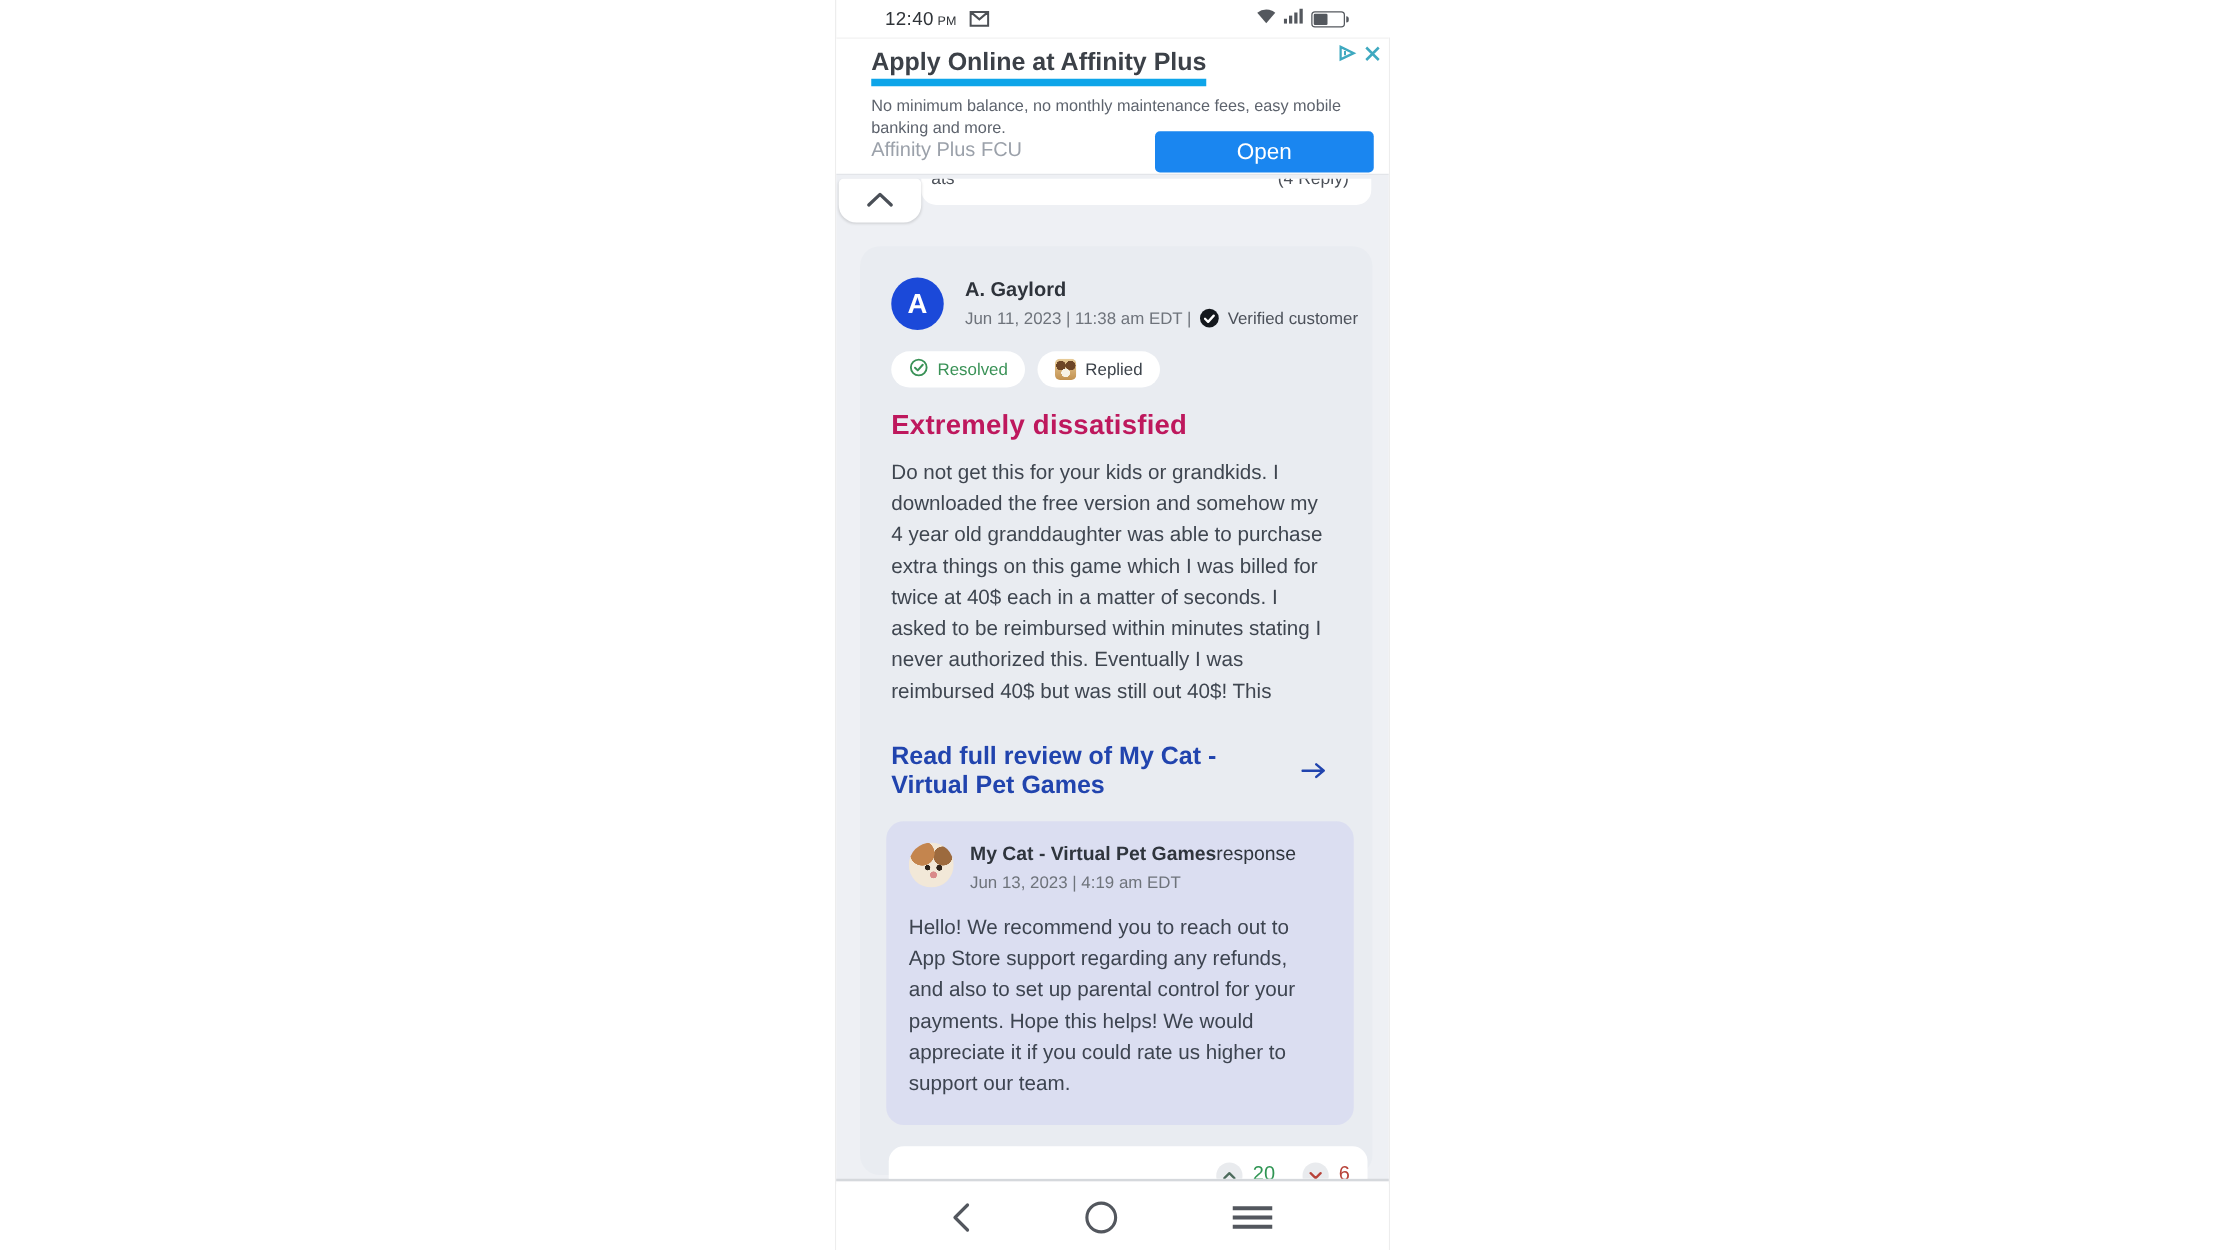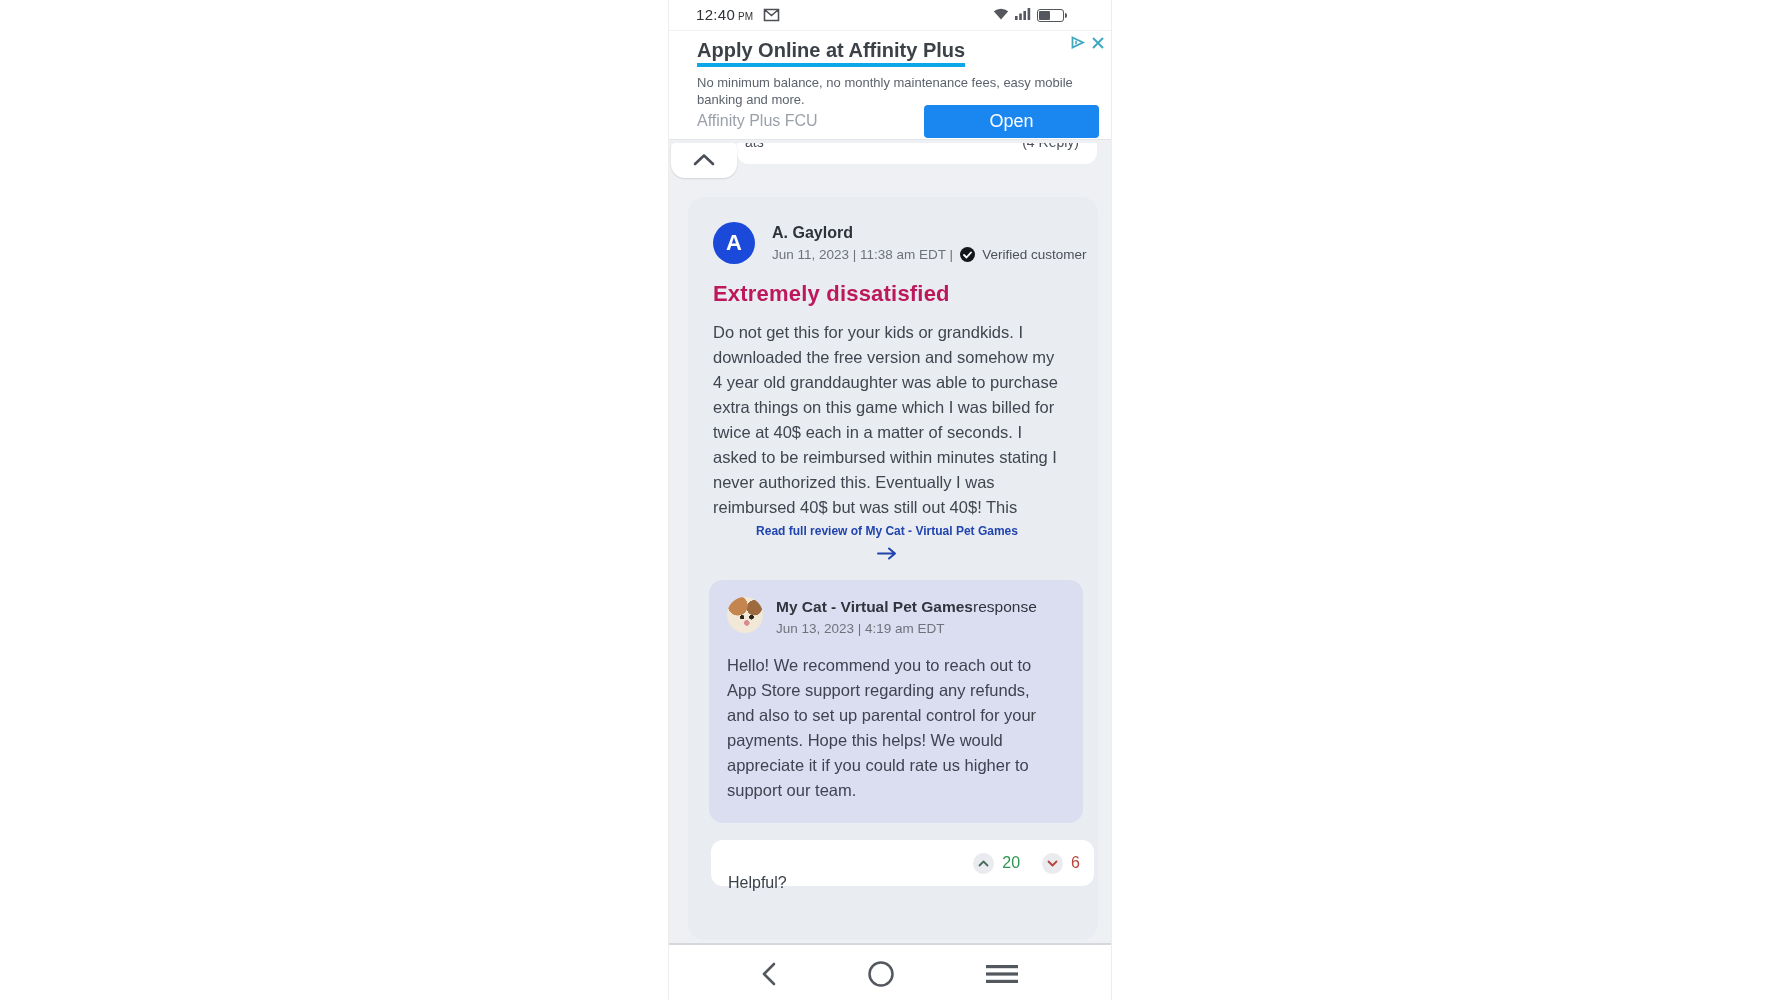--- a/index.html
+++ b/index.html
@@ -5,36 +5,36 @@
   * { margin:0; padding:0; box-sizing:border-box; }
   html,body { width:1778px; height:1000px; background:#ffffff; font-family:"Liberation Sans", sans-serif; overflow:hidden; }
   .canvas { position:relative; width:1778px; height:1000px; background:#ffffff; }
 
   .screen {
     position:absolute; left:668px; top:0; width:444px; height:1000px;
     background:#ffffff; border-left:1px solid #ededed; border-right:1px solid #ededed;
   }
 
   
-  .statusbar { position:absolute; top:0; left:0; width:100%; height:30px; background:#fff;
+  .statusbar { position:absolute; top:0; left:12px; width:100%; height:30px; background:#fff;
     display:flex; align-items:center; justify-content:space-between; padding:0 47px 0 27px; }
   .status-left { display:flex; align-items:baseline; gap:10px; }
   .status-time { font-size:15px; color:#2f3338; letter-spacing:.3px; }
   .status-ampm { font-size:10px; color:#2f3338; margin-left:3px; }
   .gmail-icon { position:relative; top:2px; }
   .status-right { display:flex; align-items:center; gap:6px; }
   .batt { position:relative; width:27px; height:13px; border:1.5px solid #54585e; border-radius:3px; }
   .batt::after { content:""; position:absolute; right:-4px; top:3px; width:2.5px; height:5px; background:#54585e; border-radius:0 2px 2px 0; }
   .batt .fill { position:absolute; left:1px; top:1px; bottom:1px; width:45%; background:#54585e; border-radius:1px; }
 
   
   .ad { position:absolute; top:30px; left:0; width:100%; height:110px; background:#fff;
     border-top:1px solid #f2f2f2; border-bottom:1px solid #e3e5e9; padding:8px 0 0 28px; }
   .ad-headline { display:inline-block; font-size:20px; font-weight:bold; color:#3c4148;
-    border-bottom:4px solid #0ea5e9; padding-bottom:1px; cursor:pointer; }
+    border-bottom:6px solid #0ea5e9; padding-bottom:1px; cursor:pointer; }
   .ad-corner { position:absolute; top:4px; right:6px; display:flex; align-items:center; gap:5px; }
   .ad-desc { margin-top:7px; width:385px; font-size:13px; line-height:17px; color:#5d636d; }
   .ad-bottomrow { position:absolute; left:28px; right:12px; bottom:1px; height:34px;
     display:flex; align-items:center; justify-content:space-between; }
   .ad-advertiser { font-size:16px; color:#9ba1aa; }
   .ad-open { width:175px; height:33px; background:#1a86f0; color:#fff; border:none; border-radius:4px;
     font-size:18px; font-family:inherit; cursor:pointer; }
 
   
   .content { position:absolute; top:140px; left:0; width:100%; height:805px;
@@ -70,22 +70,22 @@
   .replied-app-icon { width:17px; height:17px; border-radius:4px;
     background:
       radial-gradient(circle at 50% 66%, #f7f2e6 0 24%, transparent 25%),
       radial-gradient(circle at 28% 32%, #6d4526 0 22%, transparent 23%),
       radial-gradient(circle at 74% 32%, #6d4526 0 22%, transparent 23%),
       linear-gradient(180deg,#e8cc9a,#c2914f); }
 
   .review-title { margin-top:17px; font-size:22px; font-weight:bold; color:#be185d; letter-spacing:.2px; }
   .review-body { margin-top:13px; width:352px; font-size:16.5px; line-height:25px; color:#3f4650; }
 
-  .read-full { margin-top:4px; display:flex; align-items:center; gap:9px; font-size:12px; font-weight:bold;
-    color:#2144ae; cursor:pointer; text-decoration:none;flex-direction:column; }
+  .read-full { margin-top:28px; display:flex; align-items:center; gap:9px; font-size:20px; font-weight:bold;
+    color:#2144ae; cursor:pointer; text-decoration:none; }
 
   
   .response-card { margin:17px 0 0 -4px; width:374px; background:#dbdef1; border-radius:14px; padding:17px 18px 20px 18px; }
   .response-header { display:flex; gap:13px; }
   .response-avatar { flex:0 0 auto; width:36px; height:36px; border-radius:50%;
     background:
       radial-gradient(circle at 30% 24%, #c4854e 0 26%, transparent 27%),
       radial-gradient(circle at 76% 30%, #9c6a3e 0 20%, transparent 21%),
       radial-gradient(circle at 42% 56%, #2e241c 0 7%, transparent 8%),
       radial-gradient(circle at 68% 56%, #2e241c 0 7%, transparent 8%),
@@ -196,20 +196,35 @@
               <span class="verified-badge">
                 <svg width="9" height="8" viewBox="0 0 9 8">
                     <polyline points="1,4 3.5,6.5 8,1.5" fill="none" stroke="#fff" stroke-width="1.8" stroke-linecap="round" stroke-linejoin="round"></polyline>
                   </svg>
               </span>
               <span class="verified-label">Verified customer</span>
             </div>
           </div>
         </div>
 
+        <div class="badges">
+          <span class="pill pill-resolved">
+            <span>
+              <svg width="16" height="16" viewBox="0 0 16 16">
+                  <circle cx="8" cy="8" r="6.3" fill="none" stroke="#3a9257" stroke-width="1.5"></circle>
+                  <polyline points="5,8.2 7.2,10.3 11.2,5.8" fill="none" stroke="#3a9257" stroke-width="1.6" stroke-linecap="round" stroke-linejoin="round"></polyline>
+                </svg>
+            </span>
+            <span>Resolved</span>
+          </span>
+          <span class="pill pill-replied">
+            <span class="replied-app-icon"></span>
+            <span>Replied</span>
+          </span>
+        </div>
 
         <h2 class="review-title">Extremely dissatisfied</h2>
 
         <p class="review-body">Do not get this for your kids or grandkids. I downloaded the free version and somehow my 4 year old granddaughter was able to purchase extra things on this game which I was billed for twice at 40$ each in a matter of seconds. I asked to be reimbursed within minutes stating I never authorized this. Eventually I was reimbursed 40$ but was still out 40$! This</p>
 
         <a class="read-full">
           <span>Read full review of My Cat - Virtual Pet Games</span>
           <span>
             <svg width="20" height="13" viewBox="0 0 20 13">
                 <path d="M1 6.5 H17 M12 1.5 L18 6.5 L12 11.5" fill="none" stroke="#2144ae" stroke-width="2" stroke-linecap="round" stroke-linejoin="round"></path>

